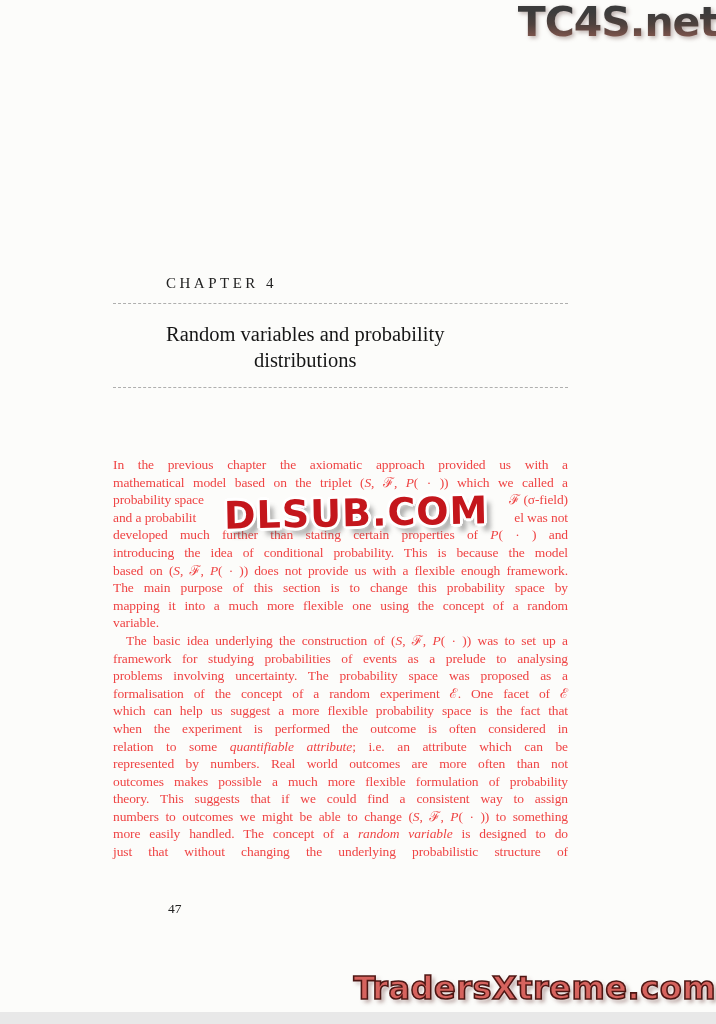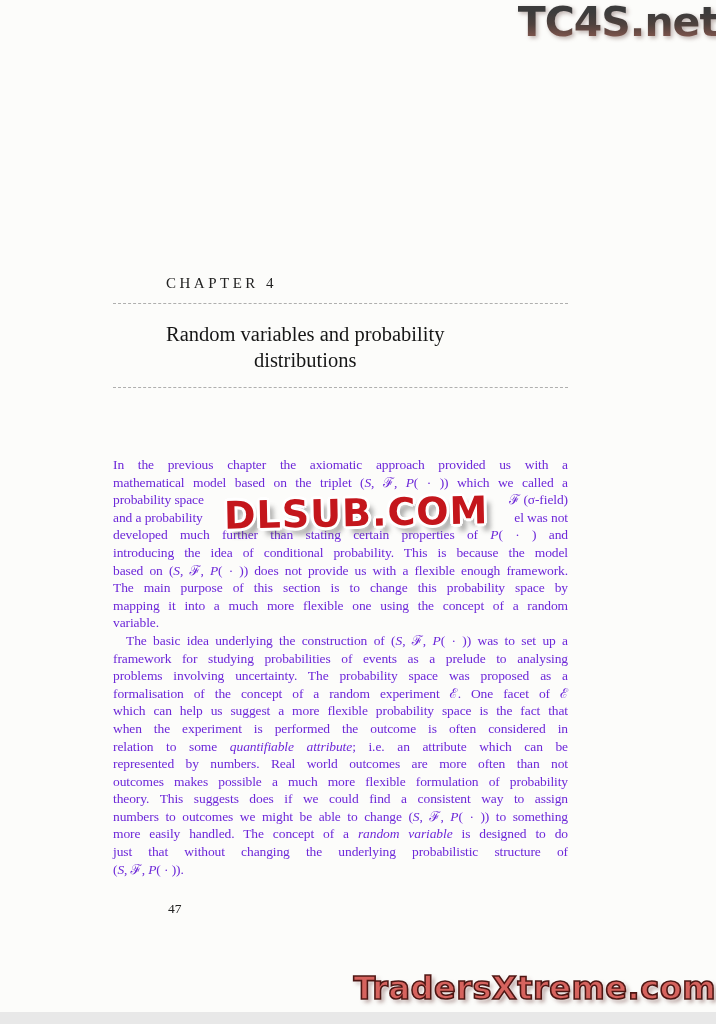--- a/index.html
+++ b/index.html
@@ -64,21 +64,21 @@
 
   
   .body-text {
     position: absolute;
     left: 113px;
     top: 456px;
     width: 455px;
     font-size: 13.5px;
     line-height: 17.6px;
     letter-spacing: -0.1px;
-    color: #6d28d9;
+    color: #ef4444;
   }
   .line { text-align: justify; text-align-last: justify; }
   .line.last { text-align-last: left; }
   .line.split { display: flex; justify-content: space-between; align-items: center; }
   .para.indent .line:first-child { text-indent: 13px; }
 
   
   .center-watermark {
     position: absolute;
     left: 224px;
@@ -142,45 +142,44 @@
 
   <div class="body-text">
       <div class="para">
         <div class="line">In the previous chapter the axiomatic approach provided us with a</div>
         <div class="line">mathematical model based on the triplet (<i>S</i>, ℱ, <i>P</i>( · )) which we called a</div>
         <div class="line split">
           <span>probability space</span>
           <span>ℱ (σ-field)</span>
         </div>
         <div class="line split">
-          <span>and a probability</span>
+          <span>and a probabilit</span>
           <span>el was not</span>
         </div>
         <div class="line">developed much further than stating certain properties of <i>P</i>( · ) and</div>
         <div class="line">introducing the idea of conditional probability. This is because the model</div>
         <div class="line">based on (<i>S</i>, ℱ, <i>P</i>( · )) does not provide us with a flexible enough framework.</div>
         <div class="line">The main purpose of this section is to change this probability space by</div>
         <div class="line">mapping it into a much more flexible one using the concept of a random</div>
         <div class="line last">variable.</div>
       </div>
       <div class="para indent">
         <div class="line">The basic idea underlying the construction of (<i>S</i>, ℱ, <i>P</i>( · )) was to set up a</div>
         <div class="line">framework for studying probabilities of events as a prelude to analysing</div>
         <div class="line">problems involving uncertainty. The probability space was proposed as a</div>
         <div class="line">formalisation of the concept of a random experiment ℰ. One facet of ℰ</div>
         <div class="line">which can help us suggest a more flexible probability space is the fact that</div>
         <div class="line">when the experiment is performed the outcome is often considered in</div>
         <div class="line">relation to some <i>quantifiable attribute</i>; i.e. an attribute which can be</div>
         <div class="line">represented by numbers. Real world outcomes are more often than not</div>
         <div class="line">outcomes makes possible a much more flexible formulation of probability</div>
-        <div class="line">theory. This suggests does if we could find a consistent way to assign</div>
+        <div class="line">theory. This suggests that if we could find a consistent way to assign</div>
         <div class="line">numbers to outcomes we might be able to change (<i>S</i>, ℱ, <i>P</i>( · )) to something</div>
         <div class="line">more easily handled. The concept of a <i>random variable</i> is designed to do</div>
         <div class="line">just that without changing the underlying probabilistic structure of</div>
-        <div class="line last">(<i>S</i>, ℱ, <i>P</i>( · )).</div>
       </div>
     </div>
 
   <div class="center-watermark">DLSUB.COM</div>
 
   <div class="page-number">47</div>
 
   <div class="bottom-watermark">TradersXtreme.com</div>
 
 </div>

